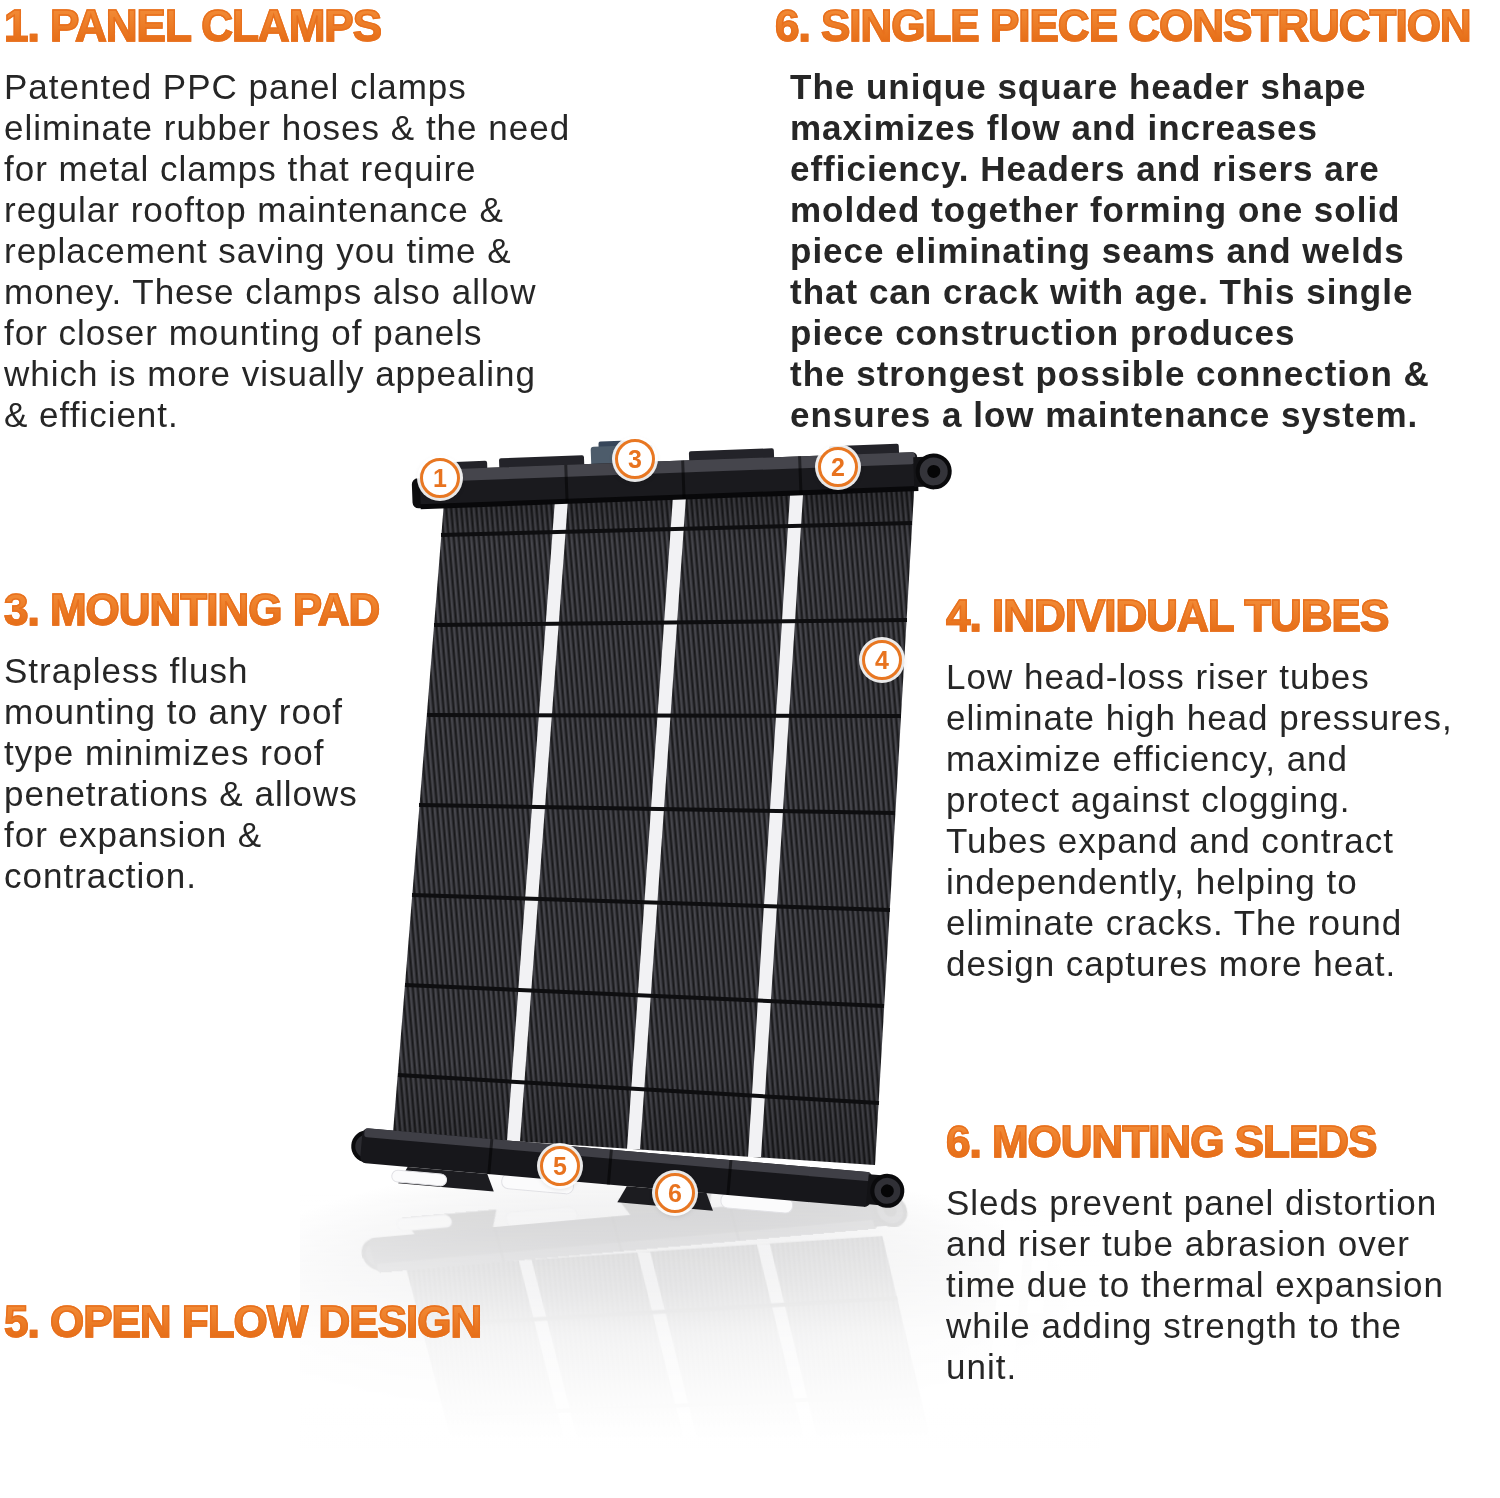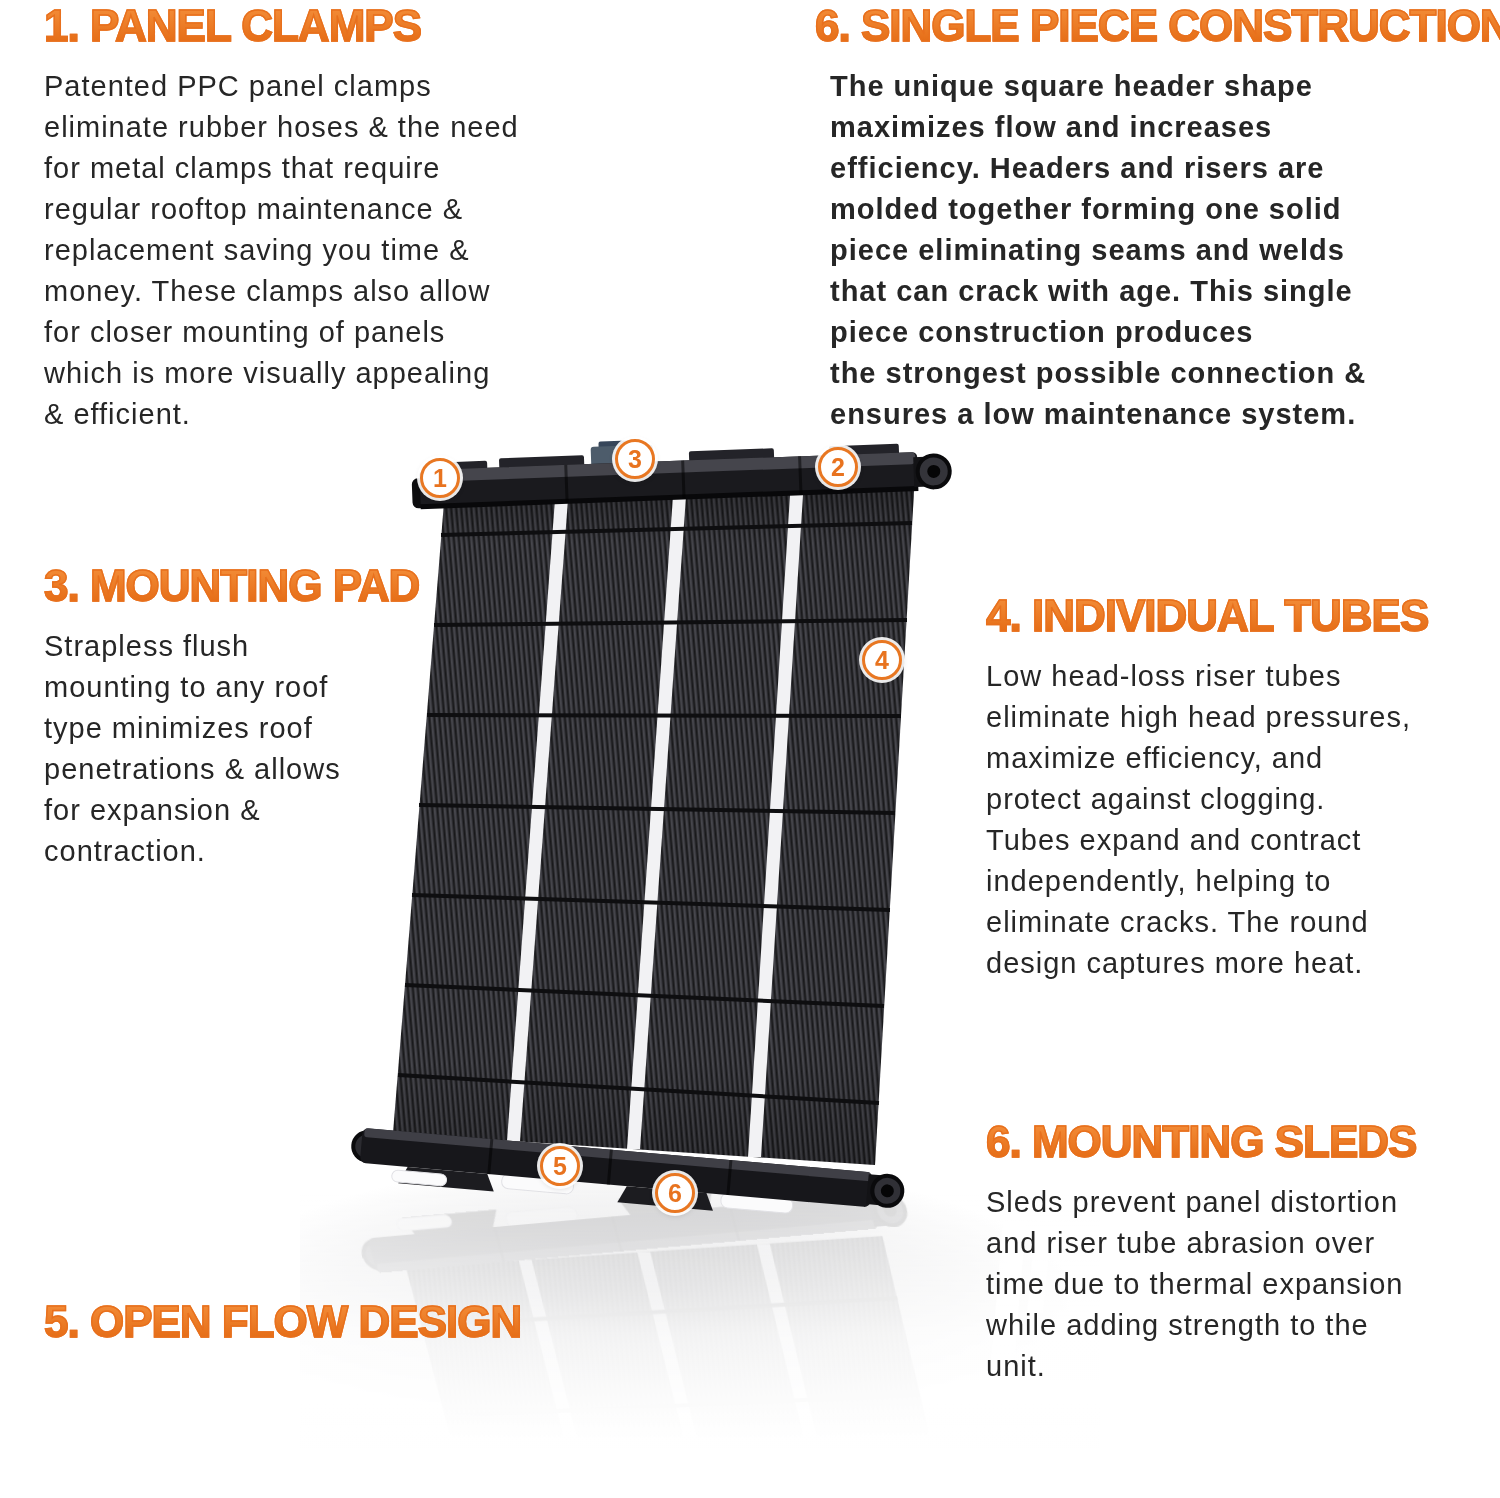--- a/index.html
+++ b/index.html
@@ -1,37 +1,37 @@
 <!DOCTYPE html>
 <html><head>
 <meta charset="utf-8">
 <style>
   html,body{margin:0;padding:0;background:#ffffff;}
   .canvas{
     position:relative;width:1500px;height:1498px;background:#ffffff;
     overflow:hidden;font-family:"Liberation Sans",sans-serif;
   }
-  .feature{position:absolute;z-index:2;margin-left:40px;}
+  .feature{position:absolute;z-index:2;}
   .feature h2{
     margin:0;font-size:44px;line-height:48px;font-weight:bold;
     letter-spacing:-1px;white-space:nowrap;
     color:#ea7225;
     background:linear-gradient(180deg,#f5913d 0%,#e2660f 100%);
     -webkit-background-clip:text;background-clip:text;
     -webkit-text-fill-color:transparent;
     -webkit-text-stroke:1.4px #e8701d;
   }
   .feature p{
-    margin:16px 0 0 0;font-size:29px;line-height:41px;color:#262626;
+    margin:16px 0 0 0;font-size:35px;line-height:41px;color:#262626;
     letter-spacing:1px;white-space:pre-line;
   }
   .s1{left:4px;top:2px;width:660px;}
   .s2{left:775px;top:2px;width:725px;}
   .s2 p{margin-left:15px;font-weight:bold;}
-  .s3{left:4px;top:562px;width:470px;}
+  .s3{left:4px;top:586px;width:470px;}
   .s4{left:946px;top:592px;width:556px;}
   .s6{left:946px;top:1118px;width:556px;}
   .s5{left:4px;top:1298px;width:640px;}
   .panel-svg{position:absolute;left:300px;top:428px;z-index:1;}
   .callout{
     position:absolute;z-index:3;width:40px;height:40px;border-radius:50%;
     background:#ffffff;border:3px solid #e87722;box-sizing:border-box;
     display:flex;align-items:center;justify-content:center;
     color:#e8731f;font-size:25px;font-weight:bold;
     box-shadow:0 0 0 3px rgba(255,255,255,0.9),0 2px 6px rgba(0,0,0,0.18);

